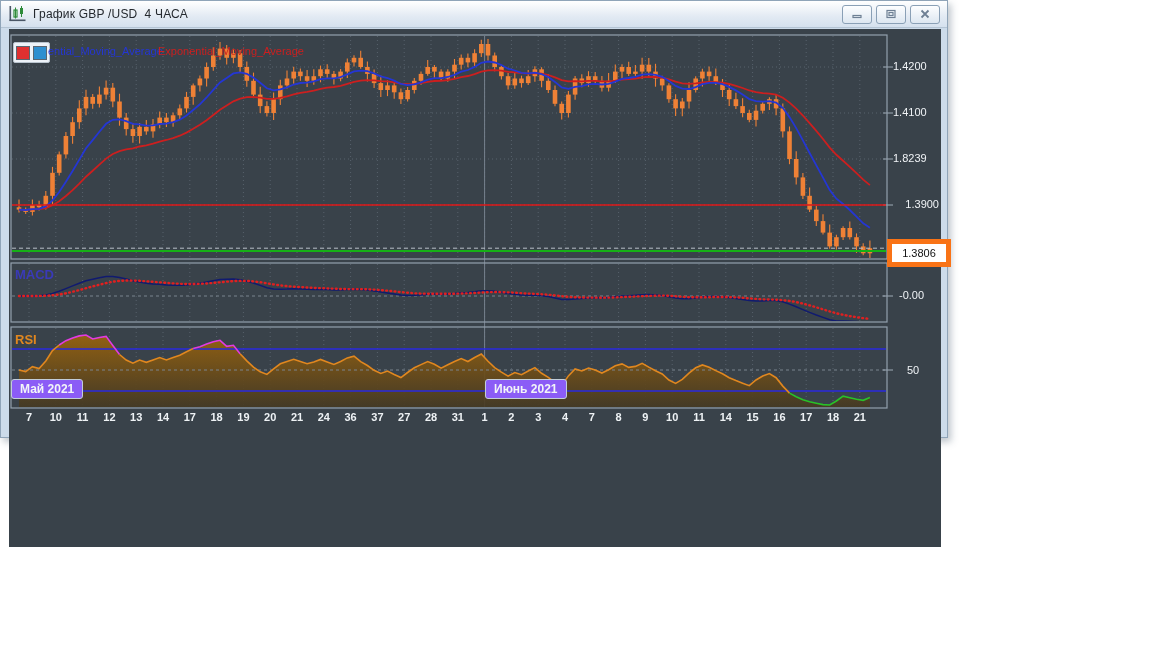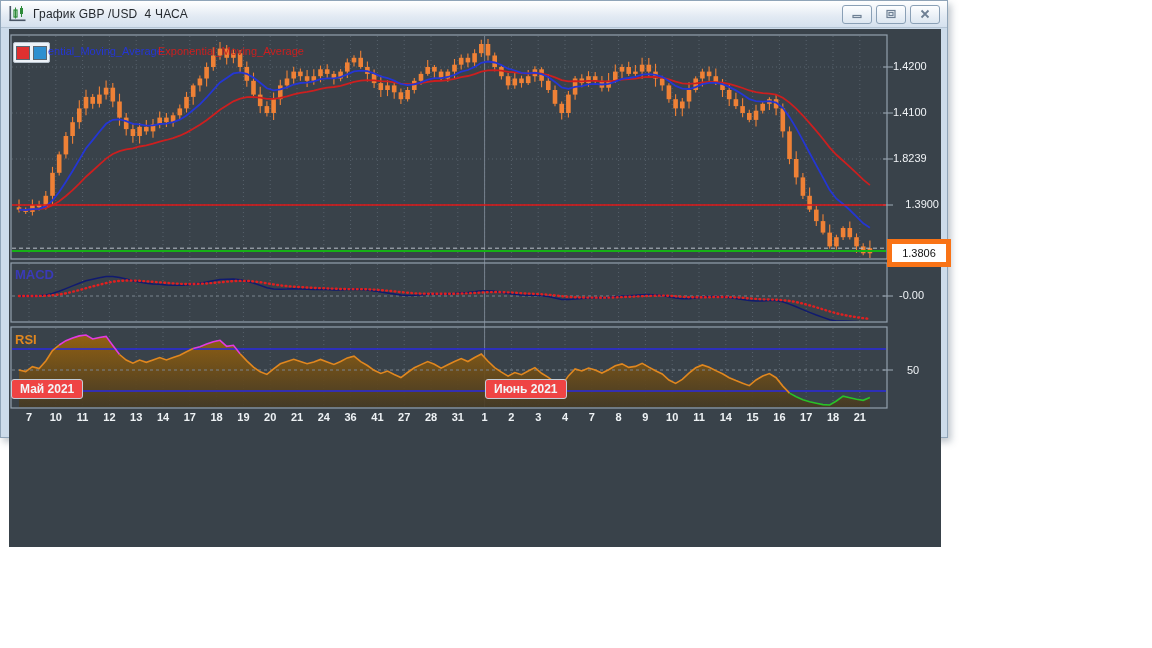--- a/index.html
+++ b/index.html
@@ -34,21 +34,21 @@
   .client svg{position:absolute;left:0;top:0;}
   .legend-chips{
     position:absolute;left:4px;top:13px;width:35px;height:19px;
     background:#edf2f8;border:1px solid #b9c4ce;border-radius:2px;
     display:flex;align-items:center;justify-content:center;gap:3px;
   }
   .chip{width:12px;height:12px;border:1px solid #5a6672;cursor:pointer;}
   .legend-text{position:absolute;top:16px;font-size:11px;white-space:nowrap;}
   .panel-label{position:absolute;font-size:13px;font-weight:bold;}
   .month-box{
-    position:absolute;height:20px;background:#ef4444;border:1px solid #c2cdd8;
+    position:absolute;height:20px;background:#8b5cf6;border:1px solid #c2cdd8;
     border-radius:3px;color:#f2f5f8;font-size:12px;font-weight:bold;
     display:flex;align-items:center;justify-content:center;padding:0 8px;box-sizing:border-box;
   }
   .price-label{position:absolute;left:884px;width:46px;font-size:11px;color:#f0f3f6;}
   .price-box{
     position:absolute;left:878px;top:210px;width:54px;height:18px;background:#ffffff;
     border:5px solid #f97316;color:#111;font-size:11px;
     display:flex;align-items:center;justify-content:center;
   }
   .x-label{position:absolute;top:382px;width:26px;text-align:center;font-size:11px;font-weight:bold;color:#eef2f5;}
@@ -588,21 +588,21 @@
         <span class="x-label" style="left: 87.4px;">12</span>
         <span class="x-label" style="left: 114.2px;">13</span>
         <span class="x-label" style="left: 141px;">14</span>
         <span class="x-label" style="left: 167.8px;">17</span>
         <span class="x-label" style="left: 194.6px;">18</span>
         <span class="x-label" style="left: 221.4px;">19</span>
         <span class="x-label" style="left: 248.2px;">20</span>
         <span class="x-label" style="left: 275px;">21</span>
         <span class="x-label" style="left: 301.8px;">24</span>
         <span class="x-label" style="left: 328.6px;">36</span>
-        <span class="x-label" style="left: 355.4px;">41</span>
+        <span class="x-label" style="left: 355.4px;">37</span>
         <span class="x-label" style="left: 382.2px;">27</span>
         <span class="x-label" style="left: 409px;">28</span>
         <span class="x-label" style="left: 435.8px;">31</span>
         <span class="x-label" style="left: 462.6px;">1</span>
         <span class="x-label" style="left: 489.4px;">2</span>
         <span class="x-label" style="left: 516.2px;">3</span>
         <span class="x-label" style="left: 543px;">4</span>
         <span class="x-label" style="left: 569.8px;">7</span>
         <span class="x-label" style="left: 596.6px;">8</span>
         <span class="x-label" style="left: 623.4px;">9</span>

